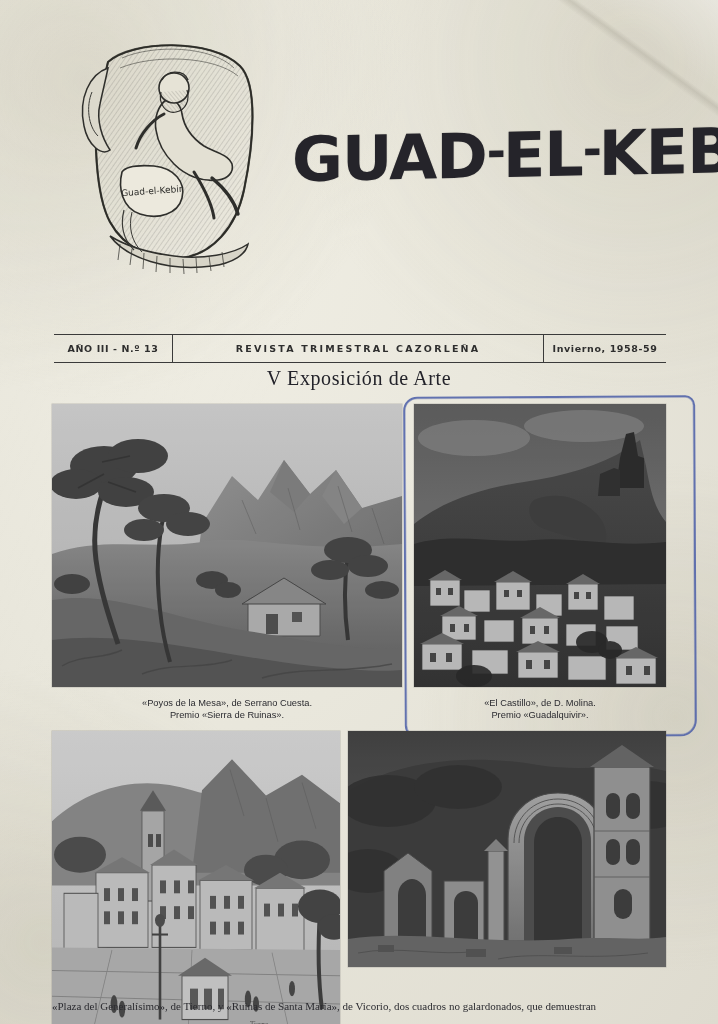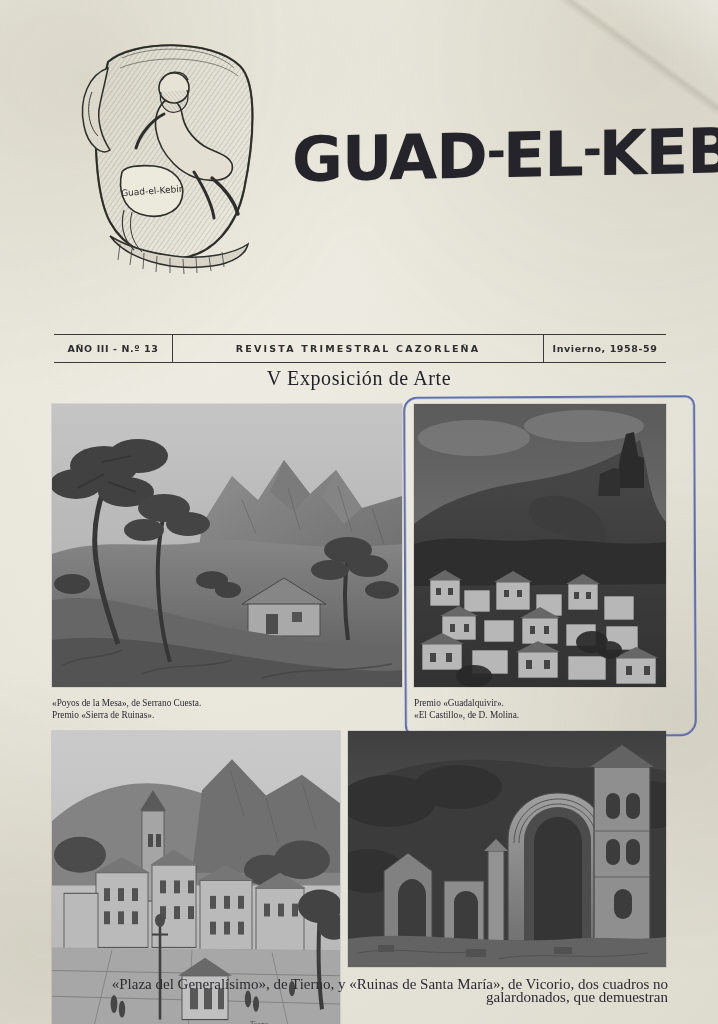--- a/index.html
+++ b/index.html
@@ -128,25 +128,25 @@
   
   .photo {
     position: absolute;
     overflow: hidden;
     filter: grayscale(100%) contrast(92%) brightness(98%);
     box-shadow: 0 0 0 0.5px rgba(60,60,60,.25);
   }
 
   .caption {
     position: absolute;
-    font-family: Liberation Serif, serif;
+    font-family: Liberation Sans, sans-serif;
     font-size: 9.3px;
     line-height: 12px;
     color: #2b2b30;
-    text-align: left;
+    text-align: center;
   }
 
   
   .annotation {
     position: absolute;
     left: 404px;
     top: 396px;
     width: 288px;
     height: 337px;
     border: 2px solid #4b5ea8;
@@ -157,23 +157,23 @@
     box-shadow: inset 0 0 0 0.5px rgba(75,94,168,.5);
   }
 
   
   .scene { display: block; width: 100%; height: 100%; }
 
   .bottom-caption {
     position: absolute;
     left: 52px;
     width: 616px;
-    top: 978px;
-    text-align: right;
-    font-size: 15px;
+    top: 1000px;
+    text-align: left;
+    font-size: 11px;
     line-height: 12.5px;
     color: #2b2b30;
   }
 </style>
 </head>
 <body>
 
 <div id="page">
   <div class="crease"></div>
 
@@ -422,22 +422,22 @@
       <g fill="#23251f" opacity=".9">
         <ellipse cx="178" cy="238" rx="16" ry="11"></ellipse>
         <ellipse cx="196" cy="246" rx="12" ry="9"></ellipse>
         <ellipse cx="60" cy="272" rx="18" ry="11"></ellipse>
       </g>
       <rect width="252" height="283" fill="#000" opacity="0.07"></rect>
     </svg>
   </div>
 
   <div class="caption" style="left:414px; top:697px; width:252px;">
+    <div>«El Castillo», de D. Molina.</div>
     <div>Premio «Guadalquivir».</div>
-    <div>«El Castillo», de D. Molina.</div>
   </div>
 
   <div class="annotation"></div>
 
   <div class="photo" style="left:52px; top:731px; width:288px; height:304px;">
     <svg class="scene" viewBox="0 0 288 236" preserveAspectRatio="none" xmlns="http://www.w3.org/2000/svg">
       <defs>
         <linearGradient id="sky3" x1="0" y1="0" x2="0" y2="1">
           <stop offset="0%" stop-color="#dedfd8"></stop>
             <stop offset="100%" stop-color="#c2c3bc"></stop>

